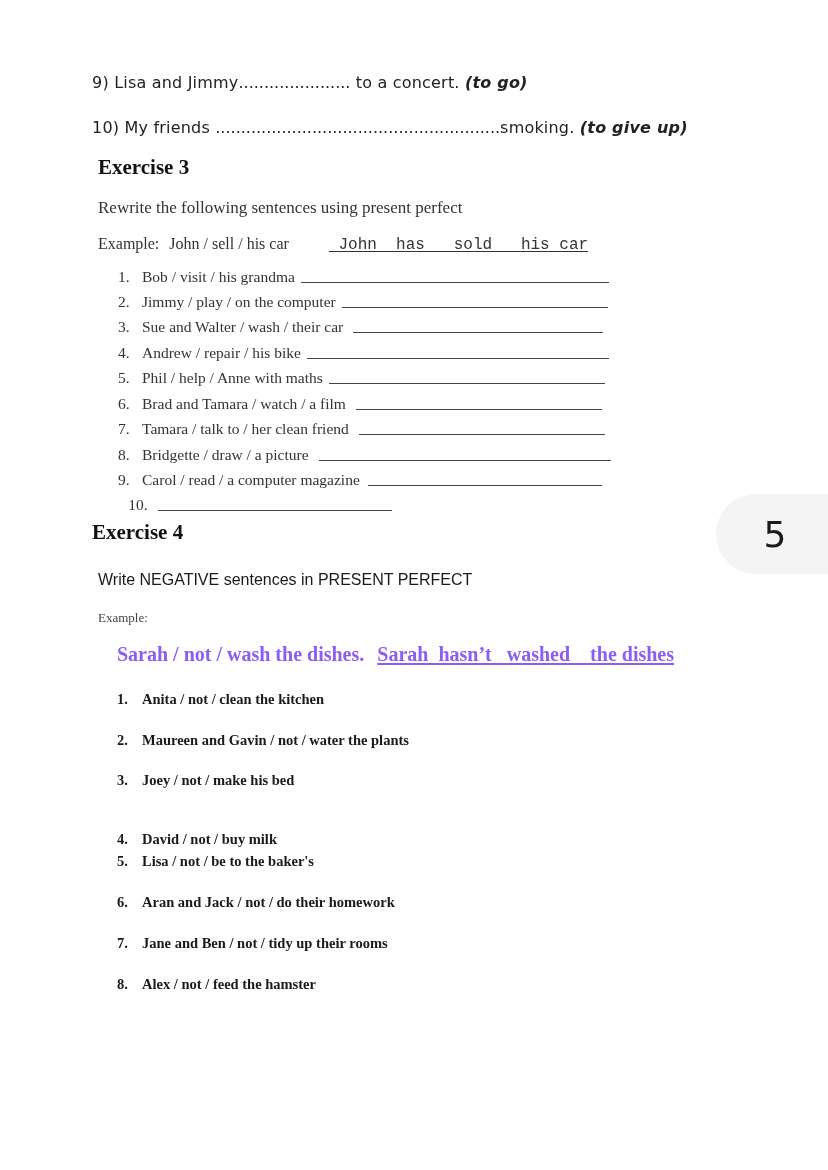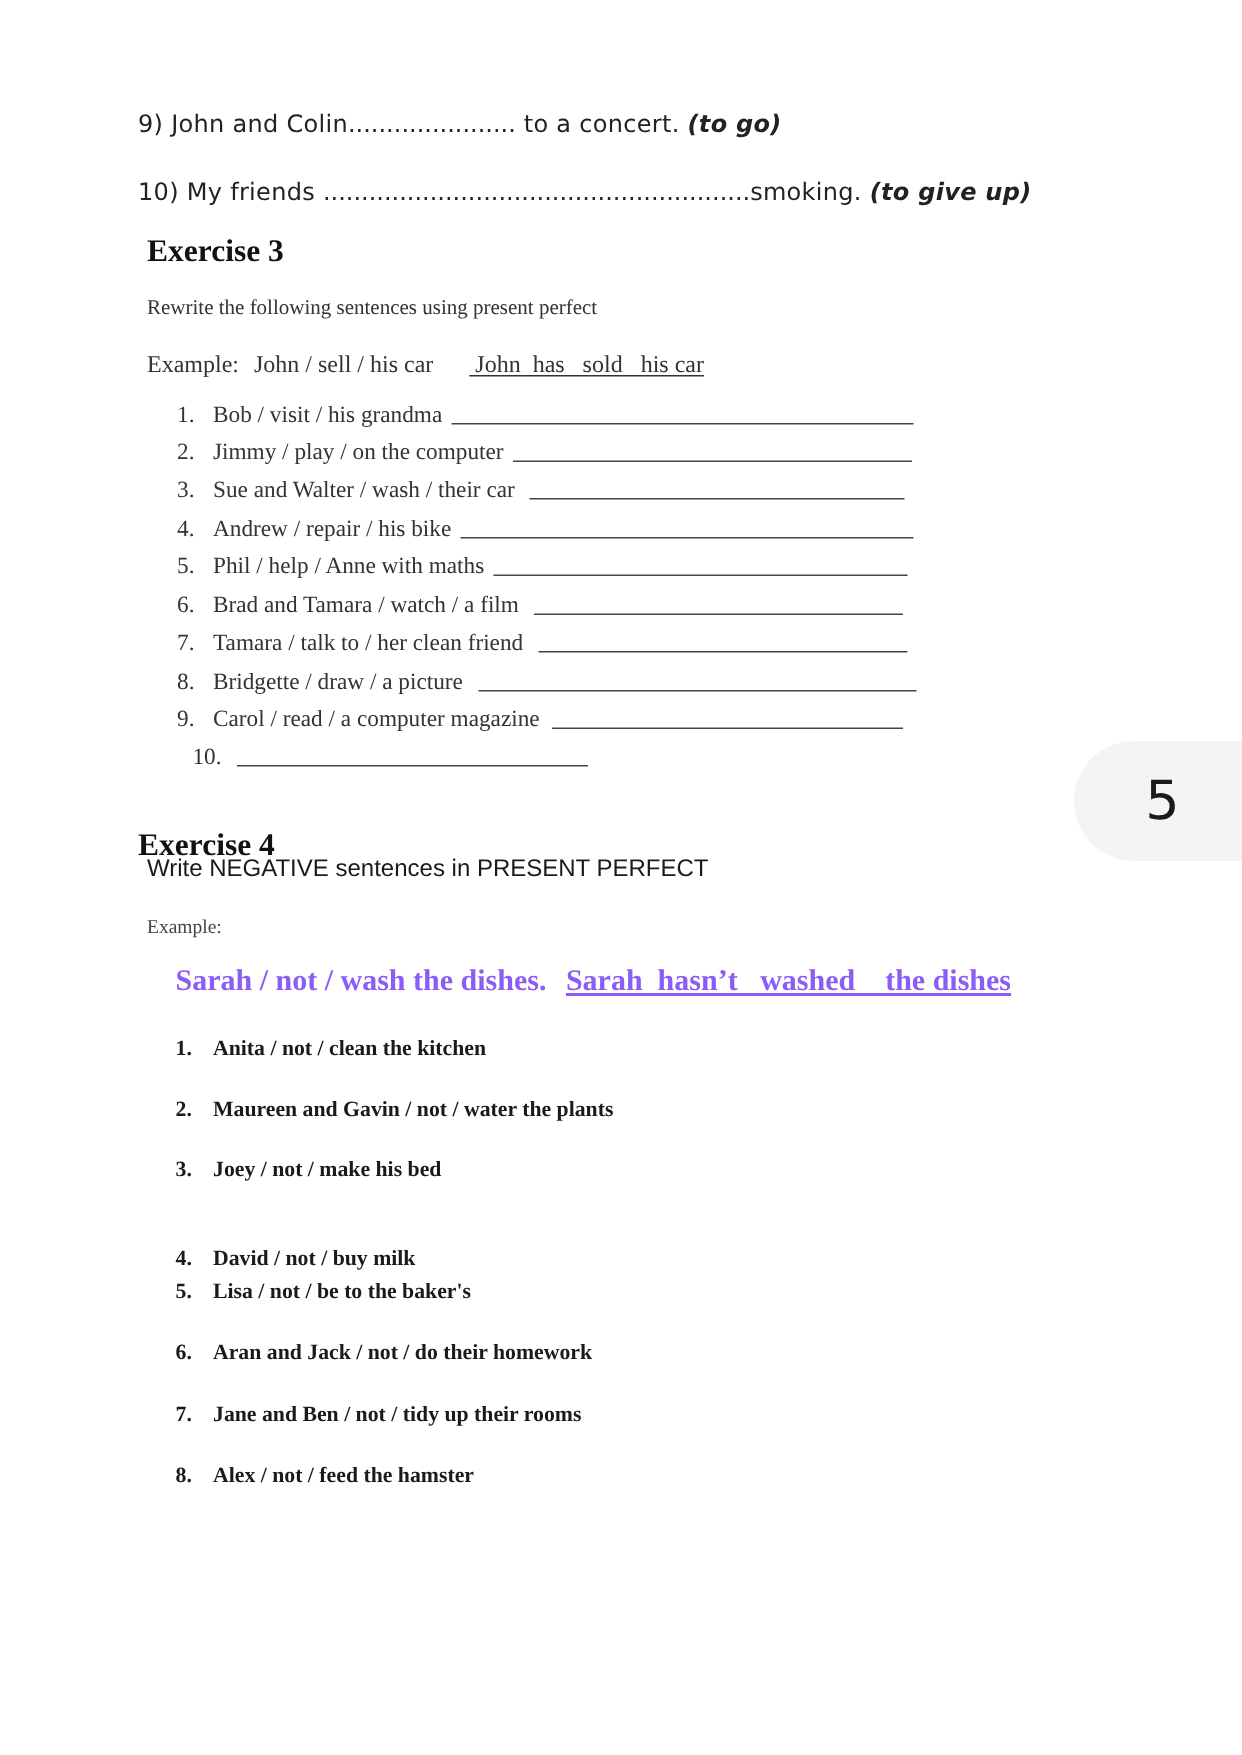--- a/index.html
+++ b/index.html
@@ -6,21 +6,21 @@
     body {
       width: 828px; height: 1170px; background: #ffffff; position: relative; overflow: hidden;
       color: #222;
     }
     .abs { position: absolute; white-space: nowrap; }
     .sans { font-family: "DejaVu Sans", sans-serif; }
     .q-line { font-size: 16px; color: #222; letter-spacing: 0.2px; }
     .q-line .hint { font-weight: bold; font-style: italic; }
     .dots { letter-spacing: 0px; }
     .ex-title { font-family: "Liberation Serif", serif; font-weight: bold; font-size: 21px; color: #111; }
-    .instr { font-family: "Liberation Serif", serif; font-size: 14px; color: #333; }
+    .instr { font-family: "Liberation Serif", serif; font-size: 17px; color: #333; }
     .example { font-family: "Liberation Serif", serif; font-size: 16px; color: #333; }
     .ul-answer { text-decoration: underline; text-underline-offset: 2px; white-space: pre; }
     .item3 { font-family: "Liberation Serif", serif; font-size: 15.5px; color: #333; display: flex; align-items: flex-end; }
     .item3 .num { display: inline-block; width: 24px; }
     .item3 .blank { border-bottom: 1px solid #444; height: 1px; margin-left: 6px; margin-bottom: 3px; }
     .instr4 { font-family: "Liberation Sans", sans-serif; font-weight: normal; font-size: 16px; color: #1a1a1a; }
     .example4-label { font-family: "Liberation Serif", serif; font-size: 13px; color: #444; }
     .example4 { font-family: "Liberation Serif", serif; font-weight: bold; font-size: 20px; color: #8b5cf6; }
     .item4 { font-family: "Liberation Serif", serif; font-weight: bold; font-size: 14.5px; color: #1a1a1a; }
     .item4 .num { display: inline-block; width: 25px; }
@@ -29,33 +29,33 @@
       background: #f4f4f4; border-radius: 40px 0 0 40px;
       display: flex; align-items: center; justify-content: center; padding-left: 6px; box-sizing: border-box;
     }
     .page-badge span { font-family: "DejaVu Sans", sans-serif; font-size: 36px; color: #1a1a1a; }
   </style>
 </head>
 <body>
 
 <div class="abs sans q-line" style="left:92px; top:73px;">
   <span>9)</span>
-  <span>John and Colin</span><span class="dots">......................</span><span> to a concert. </span><span class="hint">(to go)</span>
+  <span>Lisa and Jimmy</span><span class="dots">......................</span><span> to a concert. </span><span class="hint">(to go)</span>
 </div>
 <div class="abs sans q-line" style="left:92px; top:118px;">
   <span>10)</span>
   <span>My friends </span><span class="dots">........................................................</span><span>smoking. </span><span class="hint">(to give up)</span>
 </div>
 
 <div class="abs ex-title" style="left:98px; top:155px;">Exercise  3</div>
 <div class="abs instr" style="left:98px; top:198px;">Rewrite  the following sentences using present perfect</div>
 <div class="abs example" style="left:98px; top:235px;">
   <span>Example:</span>
   <span style="margin-left:6px;">John / sell / his car</span>
-  <span class="ul-answer" style="margin-left:20px;"> John  has   sold   his car</span>
+  <span class="ul-answer" style="margin-left:36px;font-family:Liberation Mono, monospace;"> John  has   sold   his car</span>
 </div>
 
 <div class="abs item3" style="left:118px; top:268px;">
   <span class="num">1.</span>
   <span>Bob / visit / his grandma</span>
   <span class="blank" style="width:308px;"></span>
 </div>
 <div class="abs item3" style="left:118px; top:293px;">
   <span class="num">2.</span>
   <span>Jimmy / play / on the computer</span>
@@ -98,21 +98,21 @@
 </div>
 <div class="abs item3" style="left:126px; top:496px;text-align:center;">
   <span class="num">10.</span>
   <span class="blank" style="width:234px; margin-left:8px;"></span>
 </div>
 
 <div class="page-badge">
   <span>5</span>
 </div>
 
-<div class="abs ex-title" style="left:92px; top:551px;text-align:center;">Exercise  4</div>
+<div class="abs ex-title" style="left:92px; top:520px;text-align:center;">Exercise  4</div>
 <div class="abs instr4" style="left:98px; top:571px;">Write NEGATIVE sentences in PRESENT PERFECT</div>
 <div class="abs example4-label" style="left:98px; top:610px;">Example:</div>
 <div class="abs example4" style="left:117px; top:643px;">
   <span>Sarah / not / wash the dishes.</span>
   <span class="ul-answer" style="margin-left:8px;">Sarah  hasn’t   washed    the dishes</span>
 </div>
 
 <div class="abs item4" style="left:117px; top:691px;">
   <span class="num">1.</span><span>Anita / not / clean the kitchen</span>
 </div>

